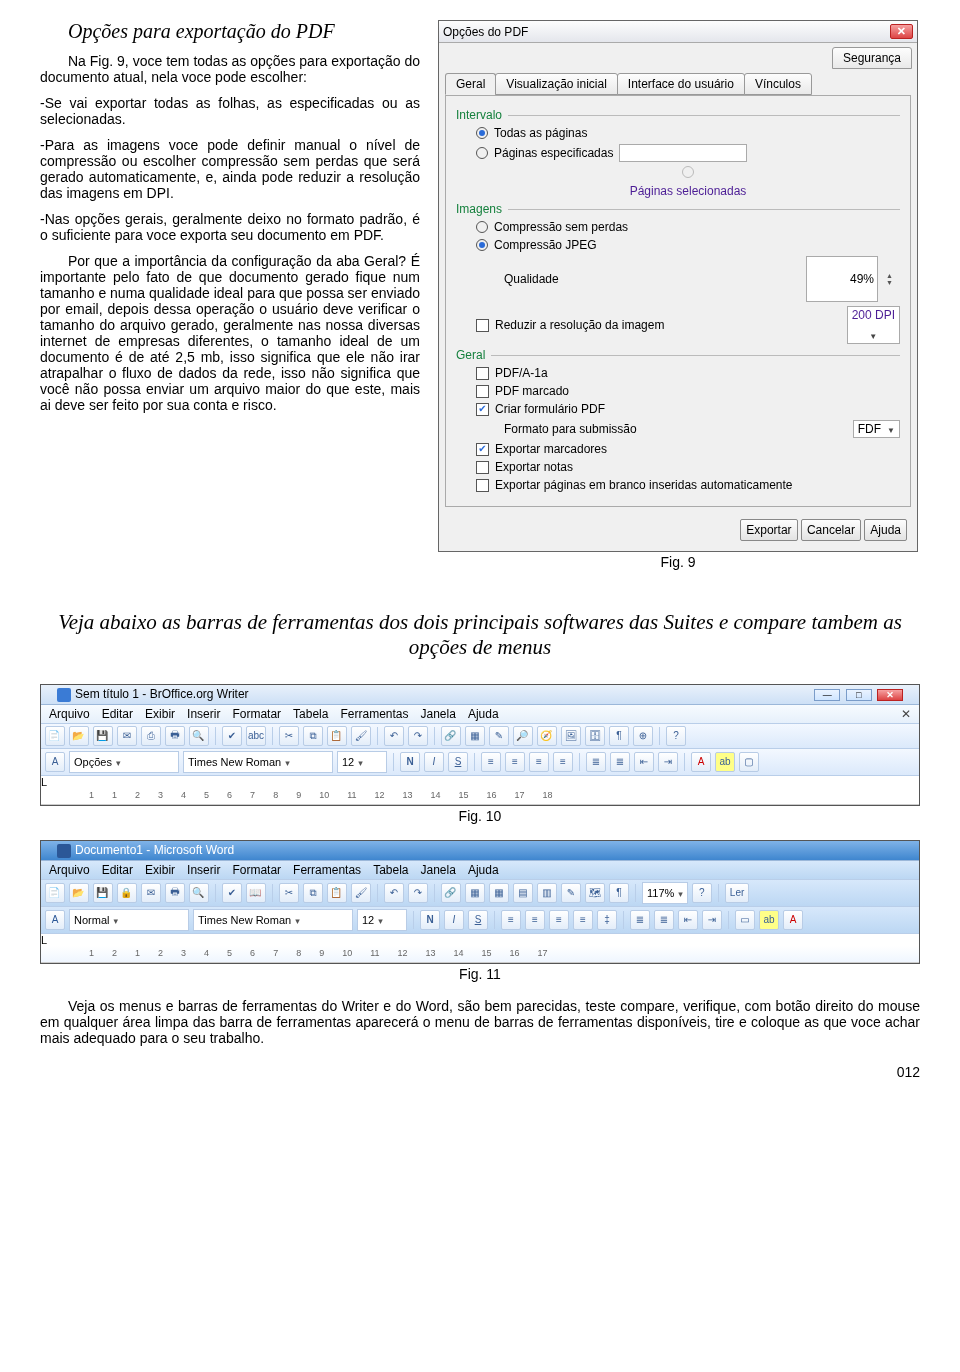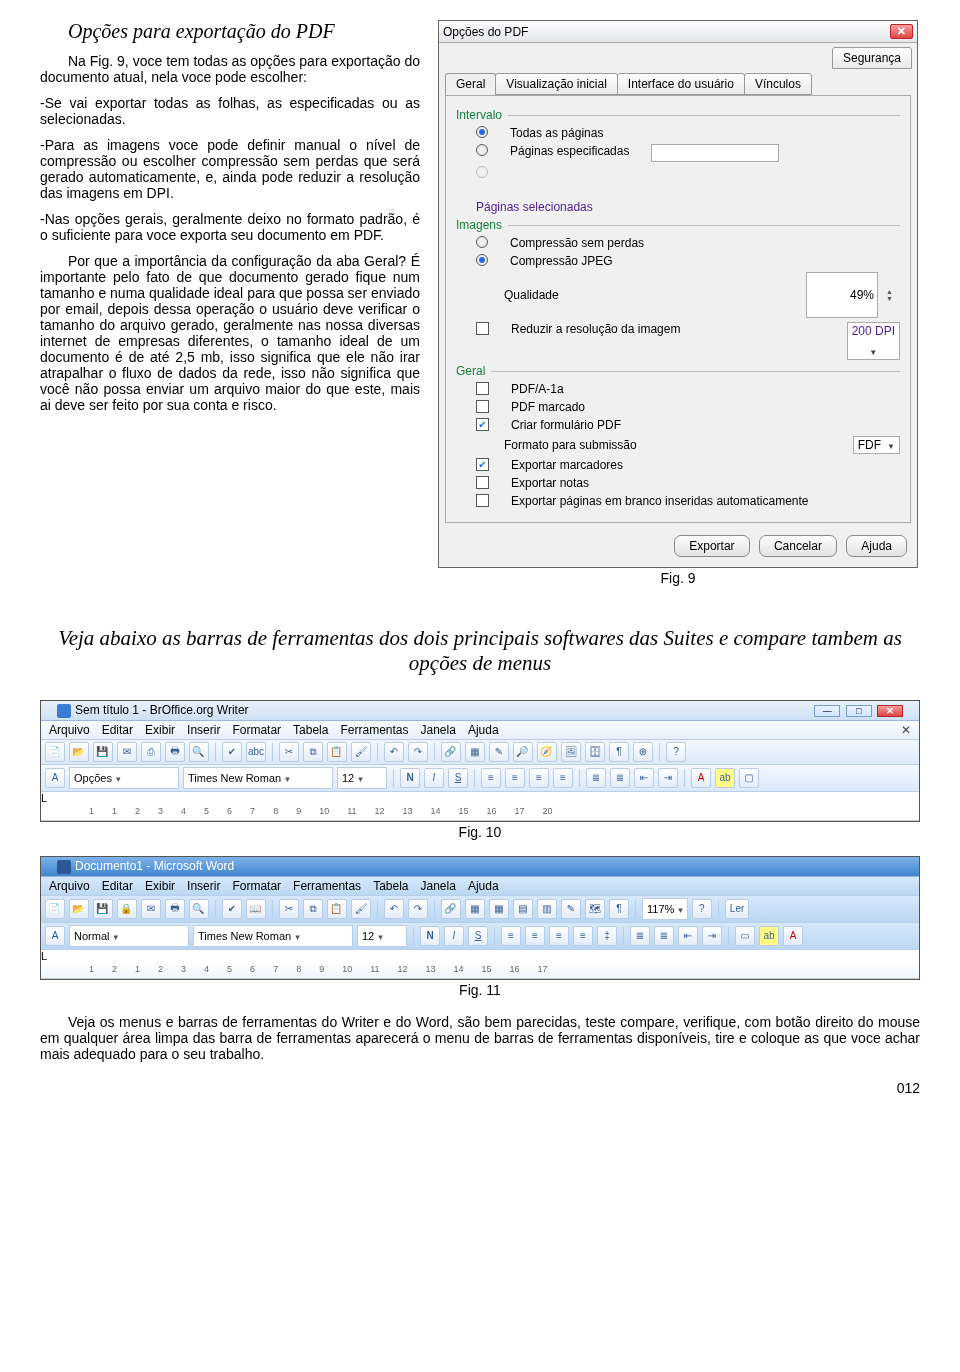--- a/index.html
+++ b/index.html
@@ -76,38 +76,38 @@
   }
   .tab.active { background: #f0f0f0; border-bottom: 1px solid #f0f0f0; }
   .dlg-body {
     border: 1px solid #aaa;
     margin: 0 6px 6px 6px;
     padding: 8px 10px 10px 10px;
     background: #f0f0f0;
   }
   .group-label { color: #15803d; display: flex; align-items: center; gap: 6px; margin-top: 4px;}
   .group-label .line { flex:1; border-top:1px solid #bbb; }
-  .radio, .check { display:flex; gap:22px; margin: 4px 0 4px 20px; }
+  .radio, .check { display:flex; align-items:center; gap:6px; margin: 4px 0 4px 20px; }
   .radio .dot { width:10px; height:10px; border-radius:50%; border:1px solid #555; display:inline-flex; align-items:center; justify-content:center;}
   .radio.sel .dot::after { content:""; width:6px; height:6px; border-radius:50%; background:#2a6bd8; }
   .radio input[type=text]{ width:120px; border:1px solid #aaa; padding:1px 3px; font-size:12px;}
   .check .box { width:11px; height:11px; border:1px solid #555; display:inline-flex; align-items:center; justify-content:center; background:#fff; font-size:10px; line-height:10px;}
   .check.sel .box::after { content:"✔"; color:#2a6bd8; font-size:10px;}
   .disabled { color:#4c1d95;flex-direction:column; }
   .row-field { display:flex; align-items:center; gap:8px; margin:4px 0 4px 48px;}
   .row-field input{ width:64px; border:1px solid #aaa; padding:15px 3px; font-size:12px; text-align:right;}
   .spin { display:inline-block; width:14px; }
   .spin::before { content:"▲"; display:block; font-size:7px; color:#555;}
   .spin::after { content:"▼"; display:block; font-size:7px; color:#555;}
   .dd { display:inline-flex; align-items:center; border:1px solid #aaa; background:#fff; padding:1px 4px; font-size:12px; gap:6px;}
   .dd .arr::after{ content:"▼"; font-size:8px; color:#444;}
   .dlg-buttons { text-align:right; padding:6px 10px 10px; }
   .btn {
     display:inline-block; border:1px solid #888; background:linear-gradient(#fdfdfd,#e3e3e3);
-    padding:3px 14px; border-radius:7px; margin-left:6px; font-size:12px;
+    padding:3px 5px; border-radius:2px; font-size:12px;
   }
   .cap { text-align:center; margin:2px 0 16px; }
   
   .app-shot {
     border:1px solid #555;
     font-family:"Segoe UI", Tahoma, sans-serif;
     font-size:11px;
     background:#fff;
     margin: 4px 0 2px;
   }
@@ -382,21 +382,21 @@
         <span>8</span>
         <span>9</span>
         <span>10</span>
         <span>11</span>
         <span>12</span>
         <span>13</span>
         <span>14</span>
         <span>15</span>
         <span>16</span>
         <span>17</span>
-        <span>20</span>
+        <span>18</span>
     </div>
   </div>
 </div>
 <div class="cap">Fig. 10</div>
 
 <div class="app-shot word">
   <div class="app-titlebar">
     <span><span style="display:inline-block;width:14px;height:14px;background:#2b5797;border-radius:2px;margin-right:4px;vertical-align:middle"></span><span>Documento1 - Microsoft Word</span></span>
   </div>
   <div class="menu-bar">

